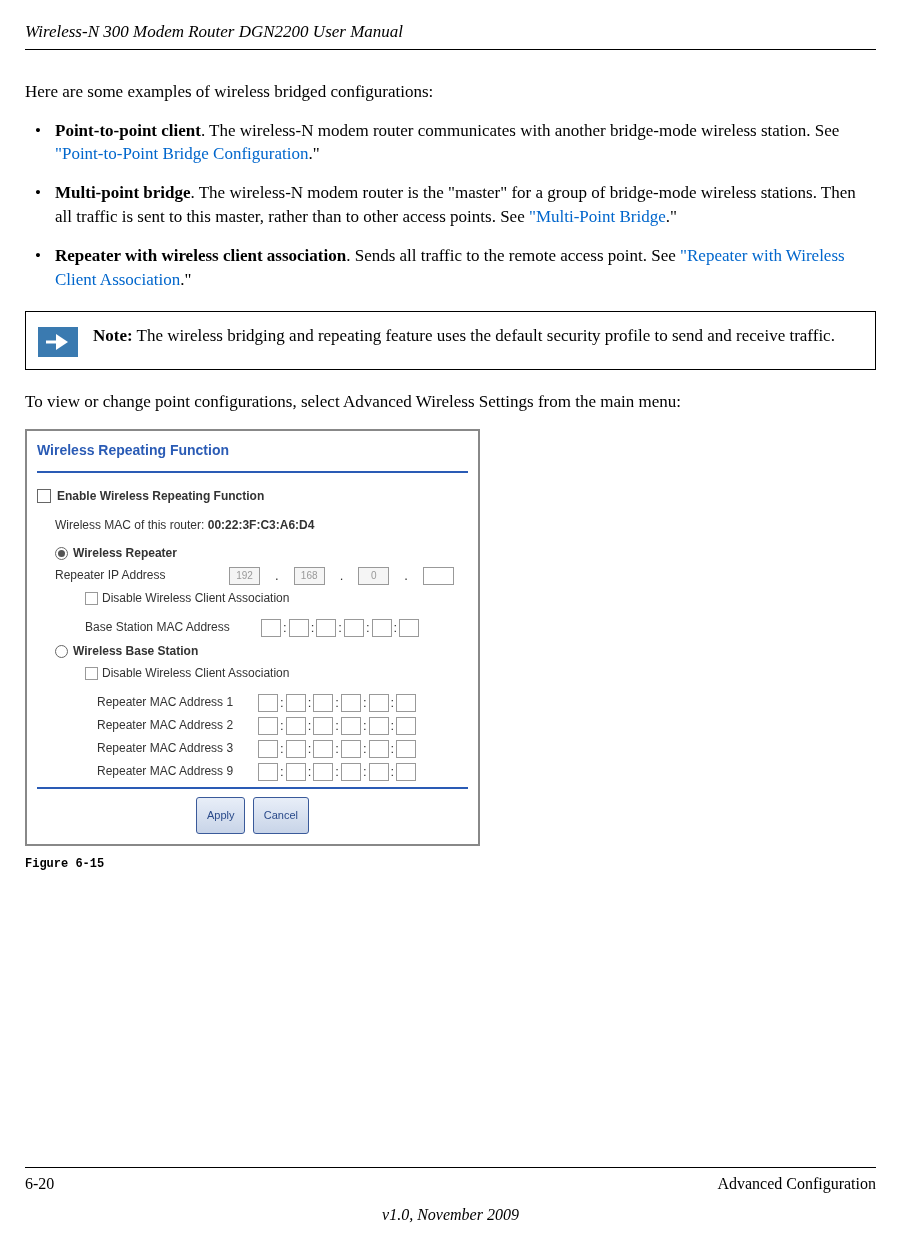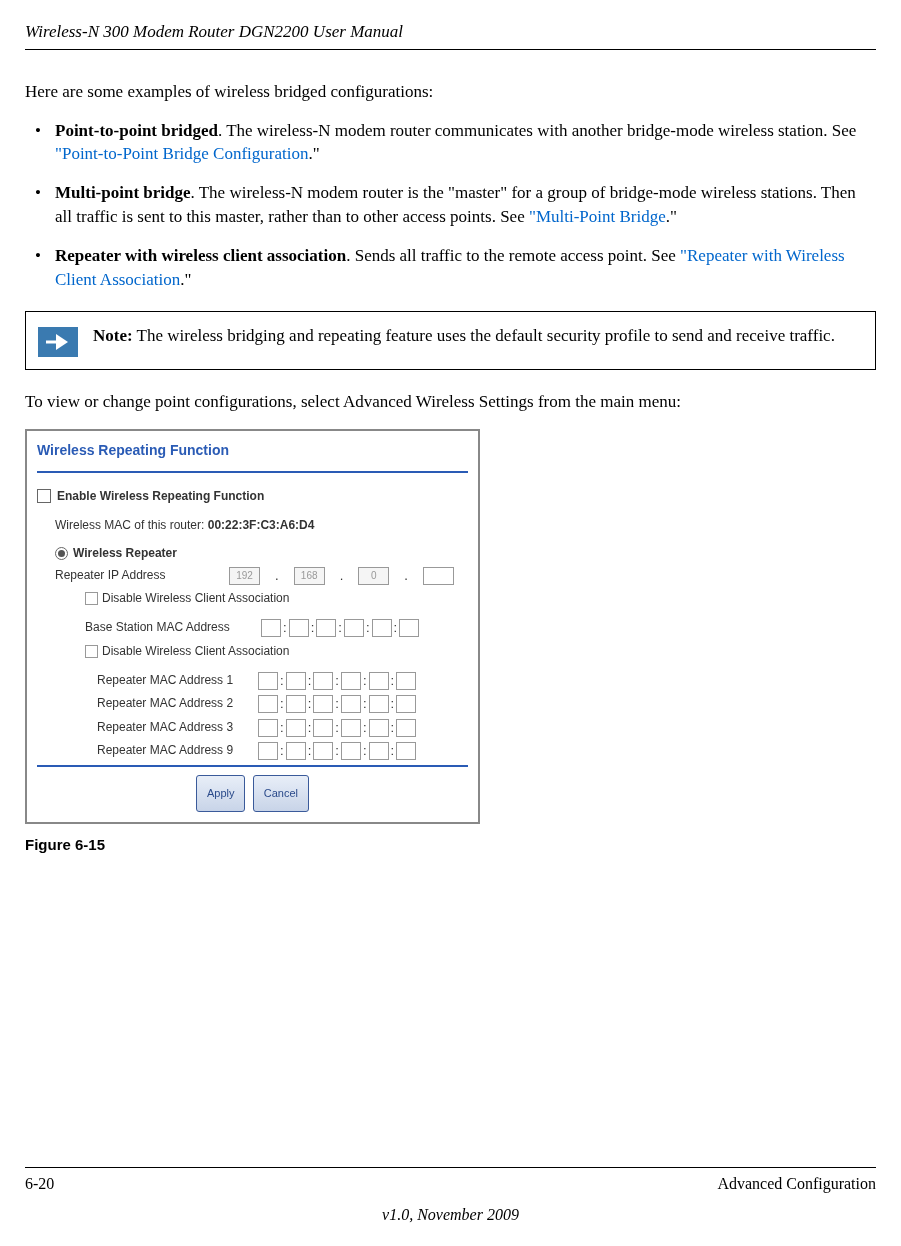--- a/index.html
+++ b/index.html
@@ -229,23 +229,23 @@
       padding: 10px 10px;
       border: 1px solid #3a5a9a;
       border-radius: 3px;
       background: linear-gradient(#e8eef8, #c8d4e8);
       font-family: Arial, sans-serif;
       font-size: 11px;
       color: #2a4a8a;
       margin: 0 2px;
     }
     .figure-caption {
-      font-family: Liberation Sans, sans-serif;
+      font-family: Liberation Mono, monospace;
       font-weight: bold;
-      font-size: 15px;
+      font-size: 12px;
       margin-top: 10px;
     }
     .footer {
       position: absolute;
       bottom: 20px;
       left: 25px;
       right: 25px;
     }
     .footer-hr {
       border: none;
@@ -270,21 +270,21 @@
 </head>
 <body>
 
 <div class="header-title">Wireless-N 300 Modem Router DGN2200 User Manual</div>
 <hr class="header-hr">
 
 <p class="intro">Here are some examples of wireless bridged configurations:</p>
 
 <ul class="bullet-list">
   <li>
-    <span class="bold">Point-to-point bridged</span><span>. The wireless-N modem router communicates with another bridge-mode wireless station. See </span><span class="link">"Point-to-Point Bridge Configuration</span><span>."</span>
+    <span class="bold">Point-to-point client</span><span>. The wireless-N modem router communicates with another bridge-mode wireless station. See </span><span class="link">"Point-to-Point Bridge Configuration</span><span>."</span>
   </li>
   <li>
     <span class="bold">Multi-point bridge</span><span>. The wireless-N modem router is the "master" for a group of bridge-mode wireless stations. Then all traffic is sent to this master, rather than to other access points. See </span><span class="link">"Multi-Point Bridge</span><span>."</span>
   </li>
   <li>
     <span class="bold">Repeater with wireless client association</span><span>. Sends all traffic to the remote access point. See </span><span class="link">"Repeater with Wireless Client Association</span><span>."</span>
   </li>
 </ul>
 
 <div class="note-box">
@@ -338,20 +338,24 @@
         <span class="ss-sep">:</span>
       <span class="ss-mac-box"></span>
         <span class="ss-sep">:</span>
       <span class="ss-mac-box"></span>
         <span class="ss-sep">:</span>
       <span class="ss-mac-box"></span>
     </div>
   </div>
 
   <div class="ss-indent">
+    <div class="ss-radio-row">
+      <span class="ss-radio"></span>
+      <span class="ss-bold-label">Wireless Base Station</span>
+    </div>
     <div class="ss-checkbox-row ss-indent2">
       <span class="ss-checkbox-small"></span>
       <span>Disable Wireless Client Association</span>
     </div>
     <div class="ss-field-row ss-indent3">
       <span class="ss-field-label">Repeater MAC Address 1</span>
       <span class="ss-mac-box"></span>
         <span class="ss-sep">:</span>
       <span class="ss-mac-box"></span>
         <span class="ss-sep">:</span>

